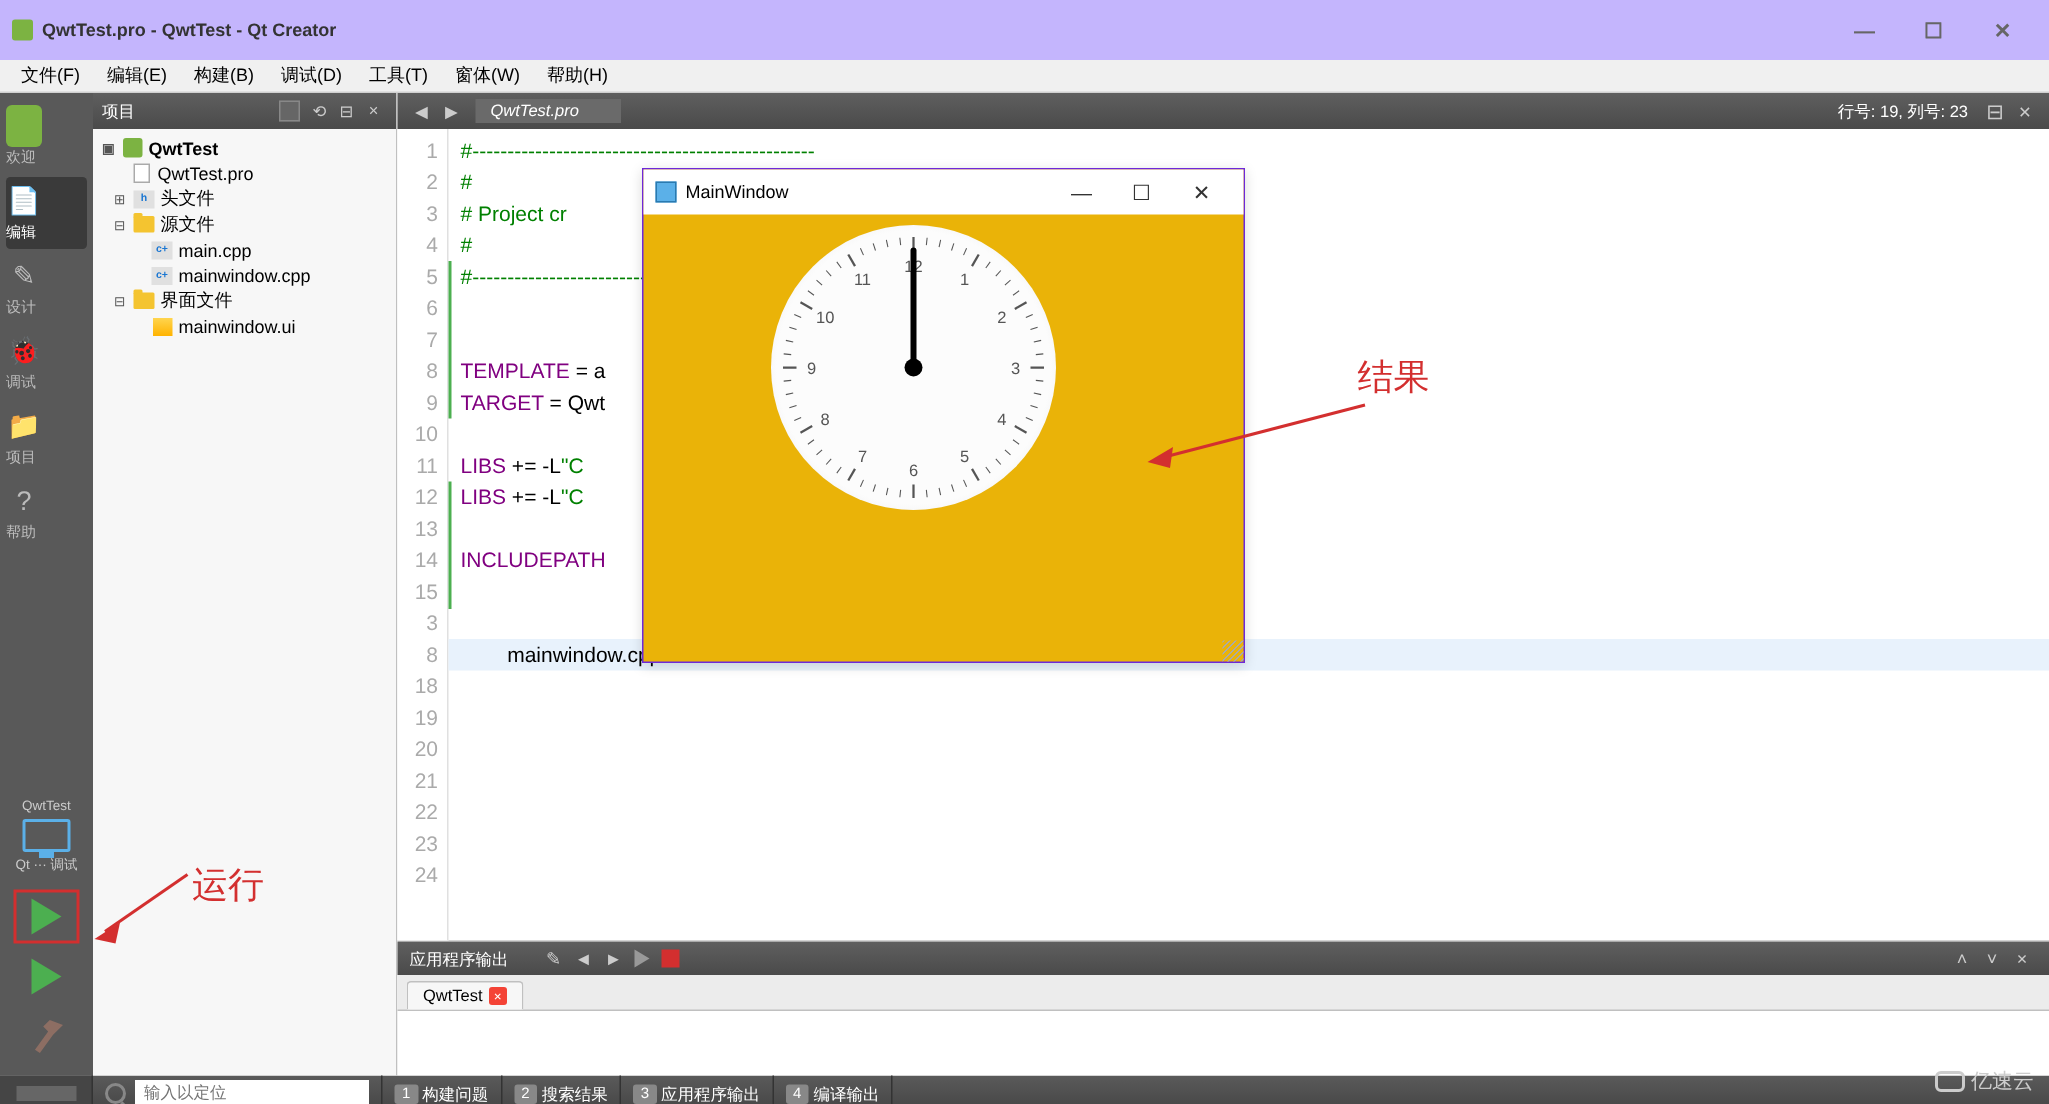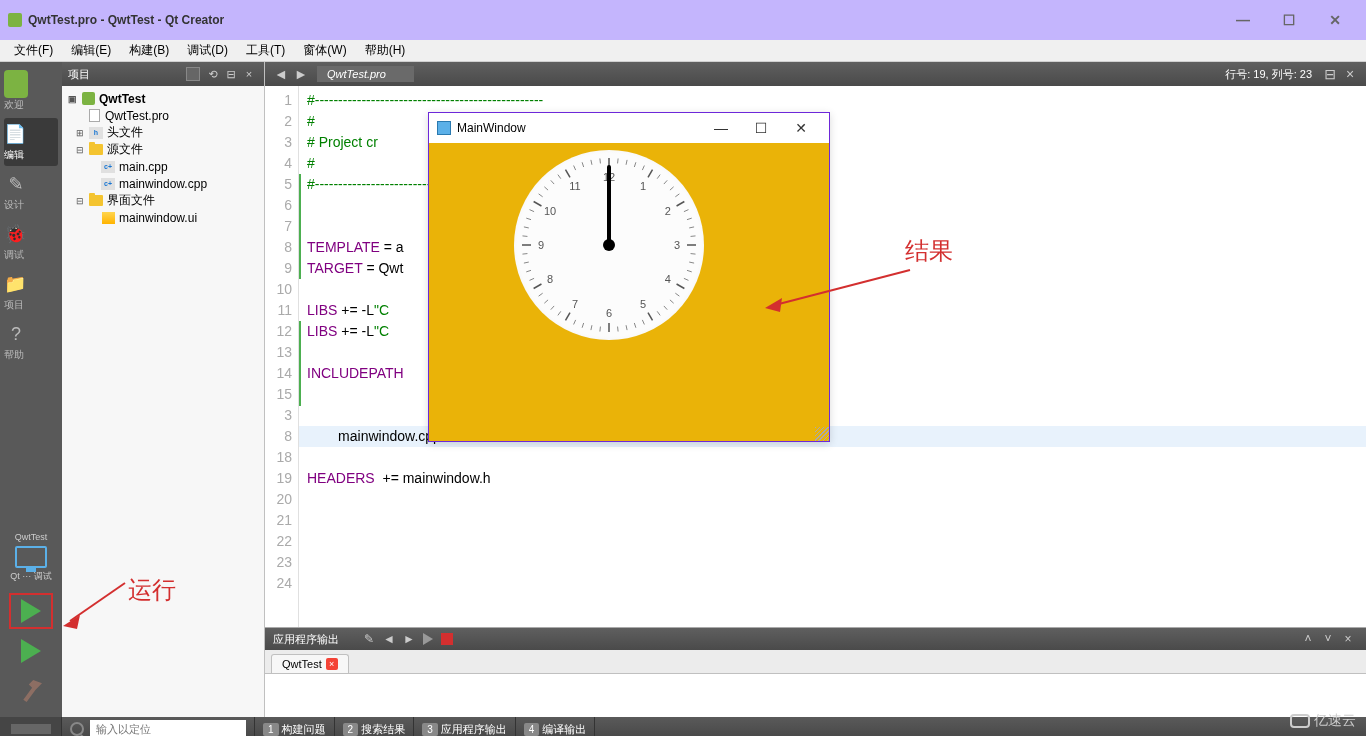--- a/index.html
+++ b/index.html
@@ -286,21 +286,20 @@
           <div class="line"><span class="c-key">TARGET</span> = Qwt</div>
           <div class="line"></div>
           <div class="line"><span class="c-key">LIBS</span> += -L<span class="c-str">"C</span>&nbsp;&nbsp;&nbsp;&nbsp;&nbsp;&nbsp;&nbsp;&nbsp;&nbsp;&nbsp;&nbsp;&nbsp;&nbsp;&nbsp;&nbsp;&nbsp;&nbsp;&nbsp;&nbsp;&nbsp;&nbsp;&nbsp;&nbsp;&nbsp;&nbsp;&nbsp;&nbsp;&nbsp;&nbsp;&nbsp;&nbsp;&nbsp;&nbsp;&nbsp;&nbsp;&nbsp;&nbsp;&nbsp;&nbsp;&nbsp;&nbsp;&nbsp;&nbsp;&nbsp;&nbsp;&nbsp;&nbsp;&nbsp;&nbsp;<span class="c-path">w\lib"</span> -lqwt613d</div>
           <div class="line"><span class="c-key">LIBS</span> += -L<span class="c-str">"C</span>&nbsp;&nbsp;&nbsp;&nbsp;&nbsp;&nbsp;&nbsp;&nbsp;&nbsp;&nbsp;&nbsp;&nbsp;&nbsp;&nbsp;&nbsp;&nbsp;&nbsp;&nbsp;&nbsp;&nbsp;&nbsp;&nbsp;&nbsp;&nbsp;&nbsp;&nbsp;&nbsp;&nbsp;&nbsp;&nbsp;&nbsp;&nbsp;&nbsp;&nbsp;&nbsp;&nbsp;&nbsp;&nbsp;&nbsp;&nbsp;&nbsp;&nbsp;&nbsp;&nbsp;&nbsp;&nbsp;&nbsp;&nbsp;&nbsp;<span class="c-path">w\lib"</span> -lqwt613</div>
           <div class="line"></div>
           <div class="line"><span class="c-key">INCLUDEPATH</span>&nbsp;&nbsp;&nbsp;&nbsp;&nbsp;&nbsp;&nbsp;&nbsp;&nbsp;&nbsp;&nbsp;&nbsp;&nbsp;&nbsp;&nbsp;&nbsp;&nbsp;&nbsp;&nbsp;&nbsp;&nbsp;&nbsp;&nbsp;&nbsp;&nbsp;&nbsp;&nbsp;&nbsp;&nbsp;&nbsp;&nbsp;&nbsp;&nbsp;&nbsp;&nbsp;&nbsp;&nbsp;&nbsp;&nbsp;&nbsp;&nbsp;&nbsp;&nbsp;&nbsp;&nbsp;&nbsp;&nbsp;<span class="c-path">\mingw\</span>include<span class="c-path">\Qwt</span><span class="c-str">"</span></div>
           <div class="line"></div>
           <div class="line"></div>
           <div class="line cursor-line">        mainwindow.cpp</div>
           <div class="line"></div>
-          <div class="line"><span class="c-key">HEADERS</span>  += mainwindow.h</div>
           <div class="line"></div>
           <div class="line"></div>
         </div>
     </div>
 
     <div class="output-pane">
       <div class="output-header">
         <span>应用程序输出</span>
         <span style="margin-left:20px"></span>
         <div class="ob">✎</div>

